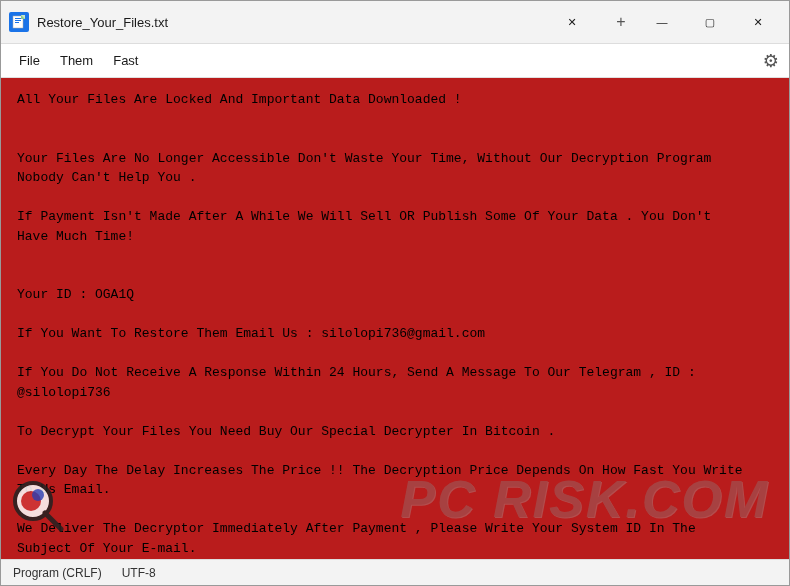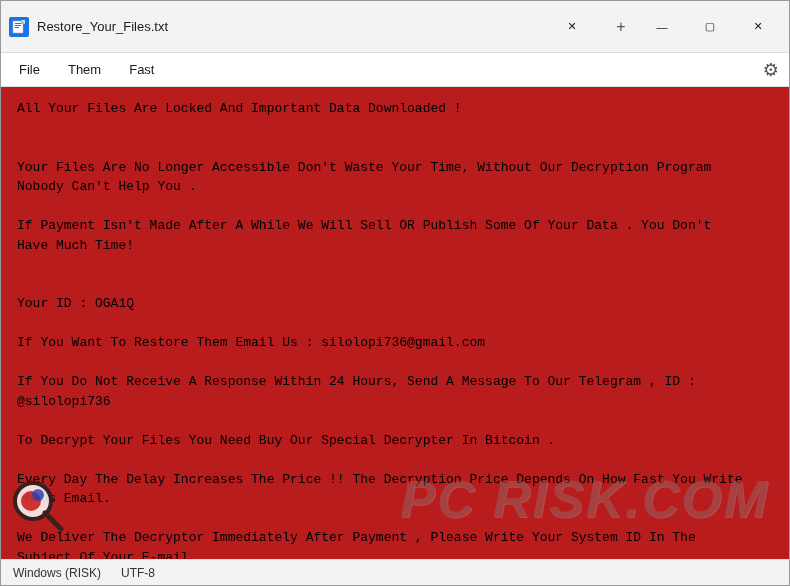--- a/index.html
+++ b/index.html
@@ -21,21 +21,21 @@
       height: 586px;
       background: #ffffff;
       border: 1px solid #999;
       display: flex;
       flex-direction: column;
       position: relative;
     }
 
     
     .title-bar {
-      height: 52px;
+      height: 43px;
       background: #f3f3f3;
       display: flex;
       align-items: center;
       padding: 0 8px;
       border-bottom: 1px solid #ddd;
       flex-shrink: 0;
     }
 
     .title-bar-icon {
       width: 20px;
@@ -97,21 +97,20 @@
     
     .menu-bar {
       height: 34px;
       background: #ffffff;
       display: flex;
       align-items: center;
       padding: 0 8px;
       border-bottom: 1px solid #e0e0e0;
       flex-shrink: 0;
       position: relative;
-      gap: 8px;
     }
 
     .menu-item {
       padding: 4px 10px;
       font-size: 13px;
       color: #1a1a1a;
       cursor: pointer;
       border-radius: 3px;
     }
 
@@ -297,17 +296,17 @@
 
         <circle cx="27" cy="16" r="6" fill="#1144cc" opacity="0.8"></circle>
 
         <line x1="34" y1="34" x2="50" y2="50" stroke="#222" stroke-width="5" stroke-linecap="round"></line>
       </svg>
     </div>
   </div>
 
   <div class="status-bar">
     <div class="status-right">
-      <span>Windows (RISK)</span>
+      <span>Program (CRLF)</span>
       <span>UTF-8</span>
     </div>
   </div>
 </div>
 
 </body></html>

